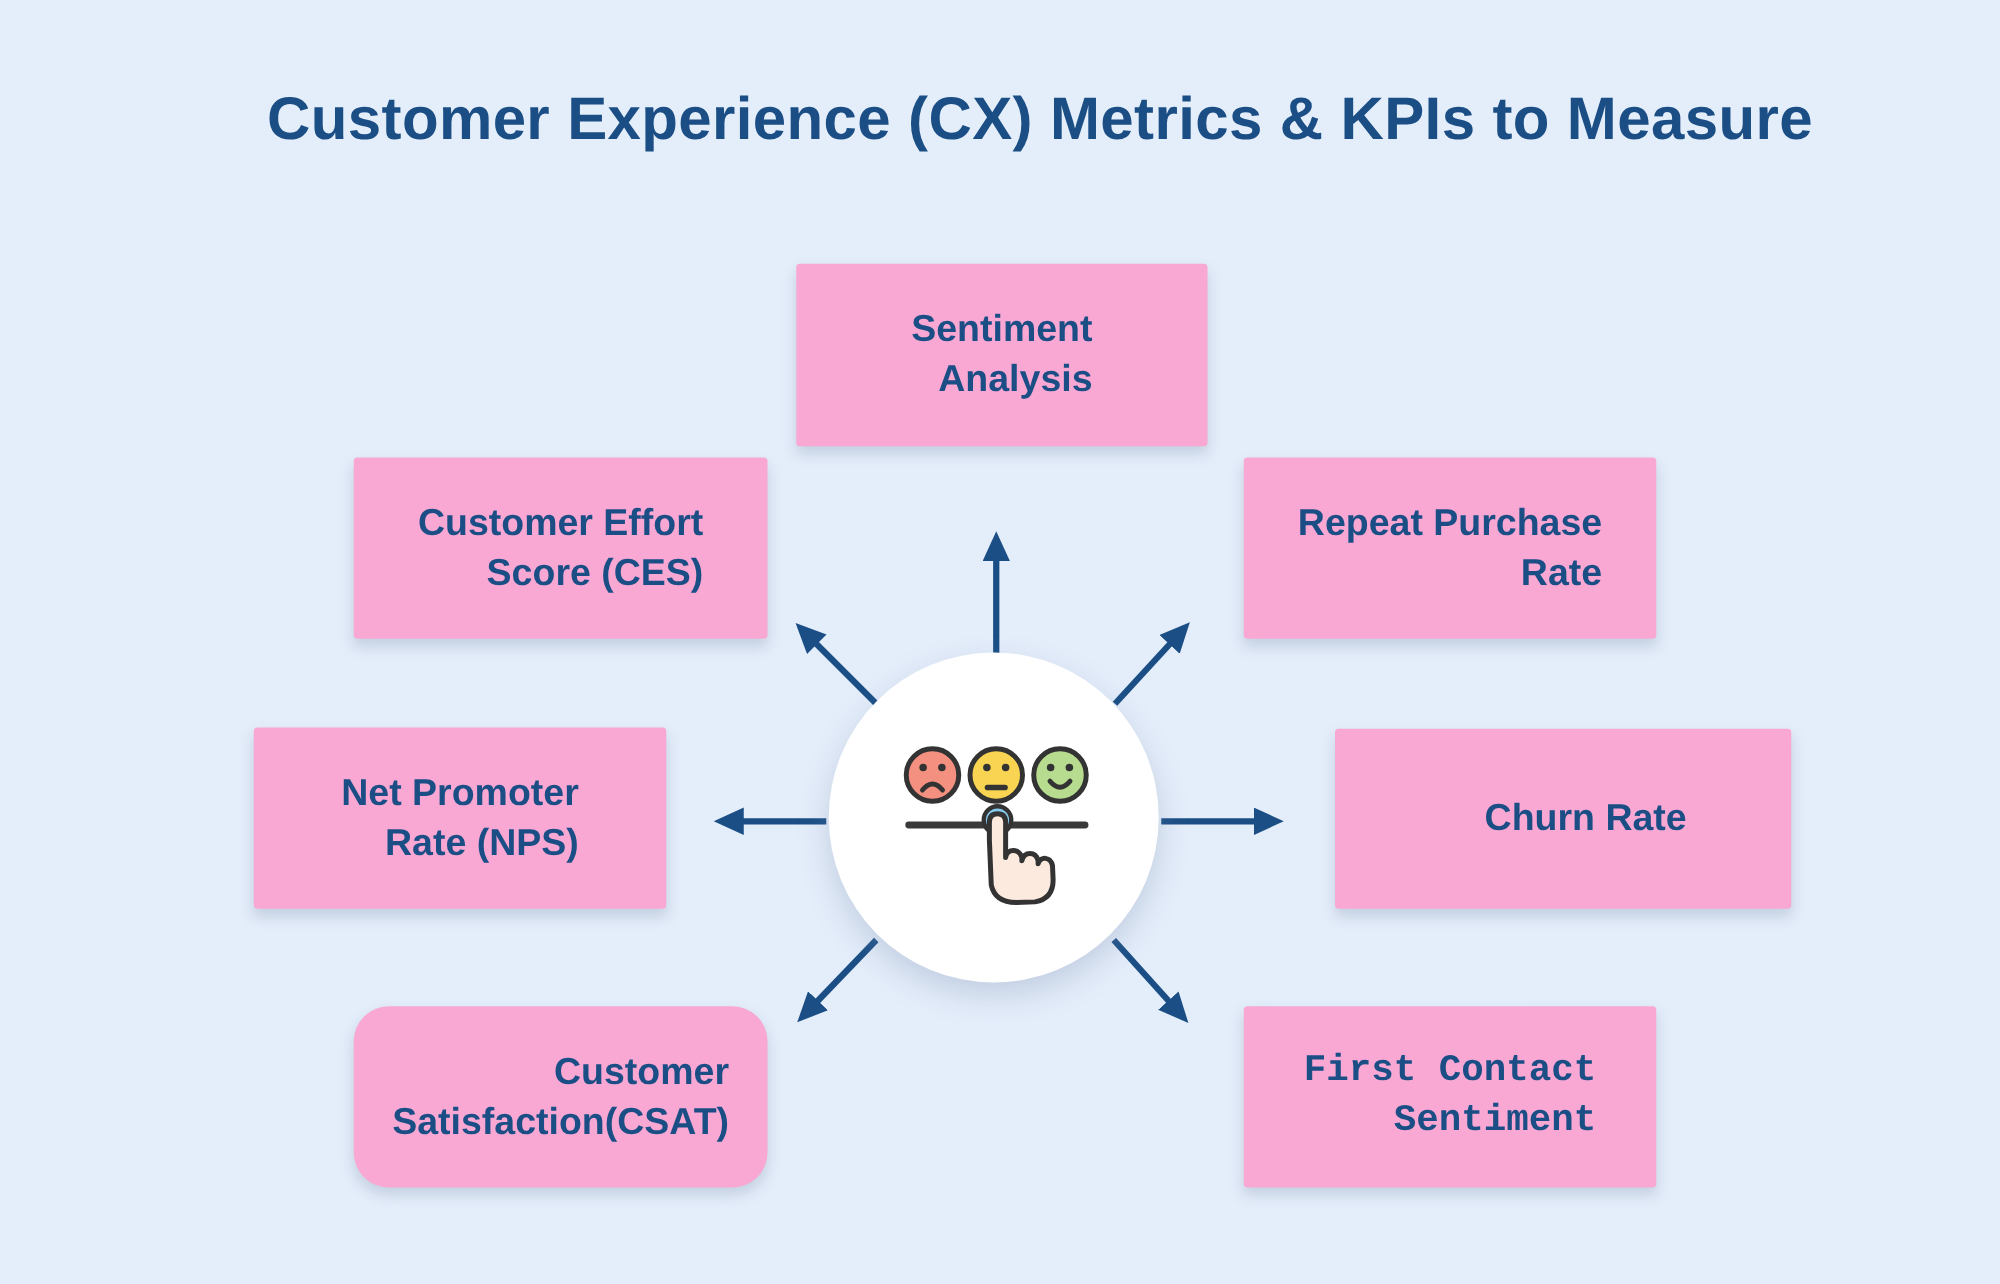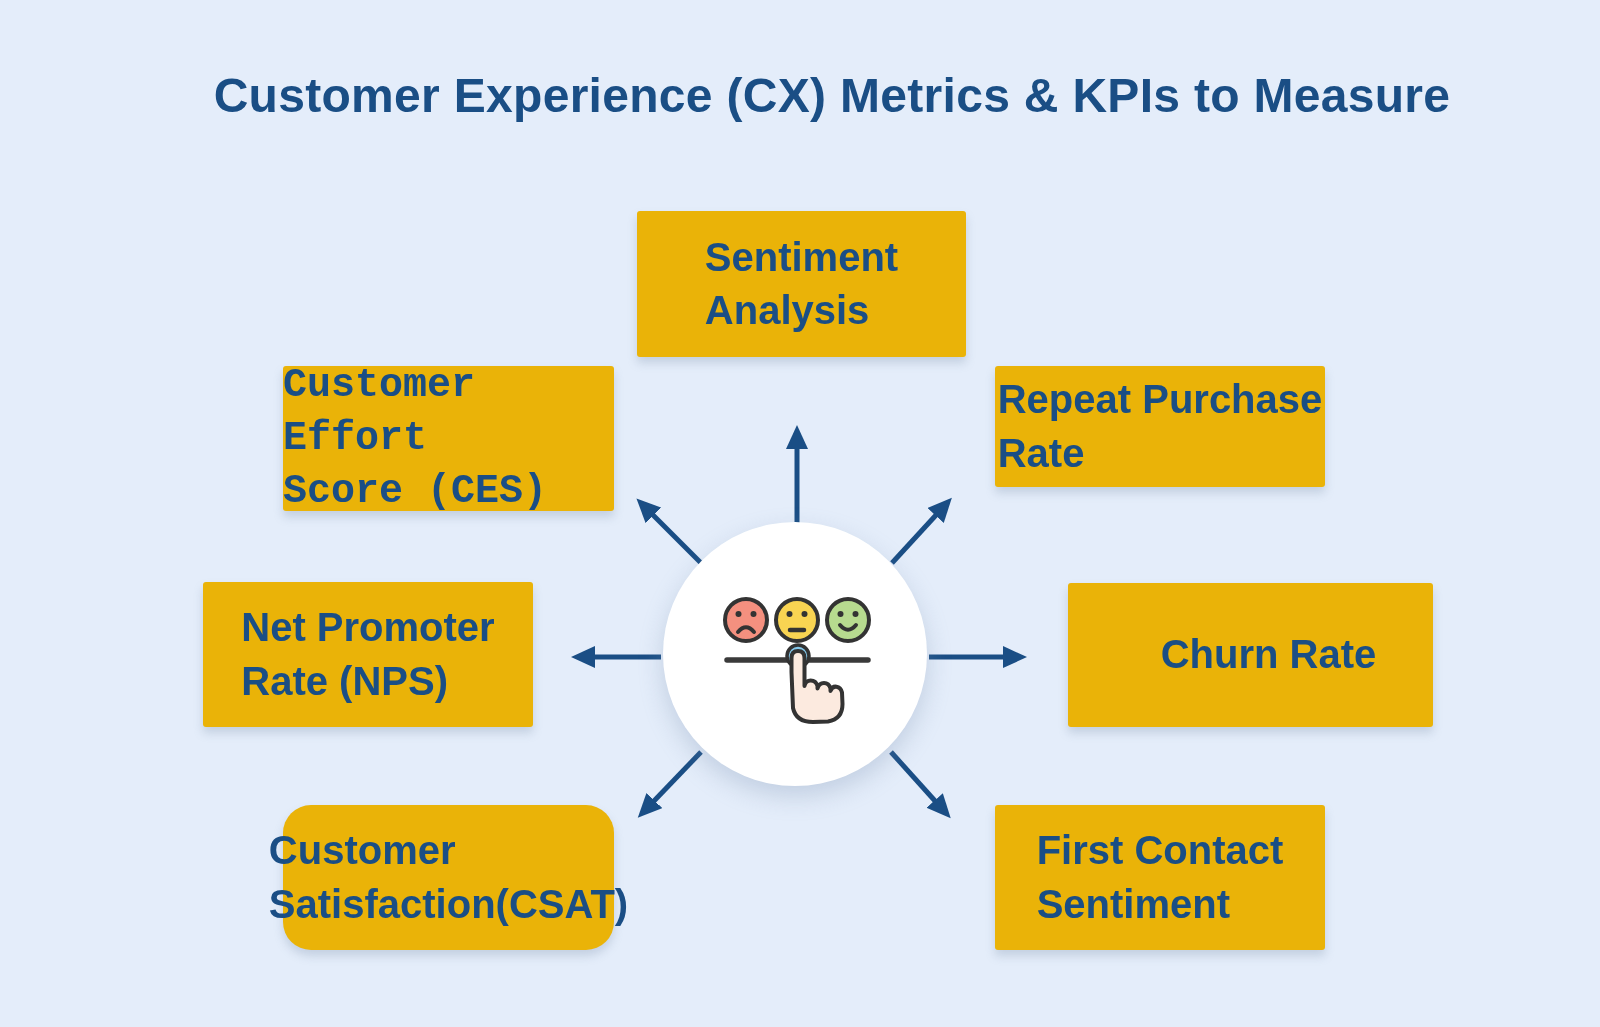--- a/index.html
+++ b/index.html
@@ -32,40 +32,40 @@
   .arrows {
     position: absolute;
     left: 0;
     top: 0;
     width: 1600px;
     height: 1027px;
     pointer-events: none;
   }
   .node {
     position: absolute;
-    background: #eab308;
+    background: #f9a8d4;
     border-radius: 3px;
     box-shadow: 0 6px 10px rgba(124, 141, 168, 0.30);
     display: flex;
     align-items: center;
     justify-content: center;
-    text-align: left;
+    text-align: right;
     color: #1A4E85;
-    font-size: 40px;
+    font-size: 30px;
     font-weight: 600;
     line-height: 1.33;
   }
   .node .line { display: block; }
   .node-top         { left: 637px;  top: 211px; width: 329px; height: 146px; }
-  .node-upper-left  { left: 283px;  top: 366px; width: 331px; height: 145px; font-family: Liberation Mono, monospace; }
-  .node-upper-right { left: 995px;  top: 366px; width: 330px; height: 121px; }
+  .node-upper-left  { left: 283px;  top: 366px; width: 331px; height: 145px; }
+  .node-upper-right { left: 995px;  top: 366px; width: 330px; height: 145px; }
   .node-left        { left: 203px;  top: 582px; width: 330px; height: 145px; }
   .node-right       { left: 1068px; top: 583px; width: 329px; height: 144px; padding-left: 36px; }
   .node-lower-left  { left: 283px;  top: 805px; width: 331px; height: 145px; border-radius: 28px; }
-  .node-lower-right { left: 995px;  top: 805px; width: 330px; height: 145px; }
+  .node-lower-right { left: 995px;  top: 805px; width: 330px; height: 145px; font-family: Liberation Mono, monospace; }
   .center-circle {
     position: absolute;
     left: 663px;
     top: 522px;
     width: 264px;
     height: 264px;
     border-radius: 50%;
     background: #FFFFFF;
     box-shadow: 0 10px 24px rgba(122, 143, 173, 0.32);
   }

